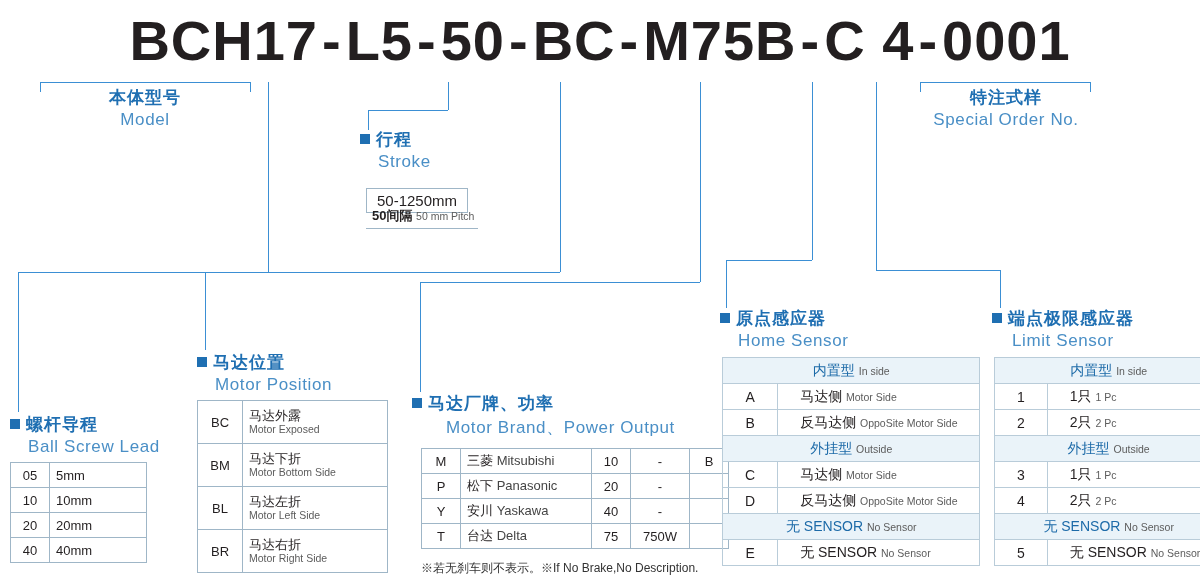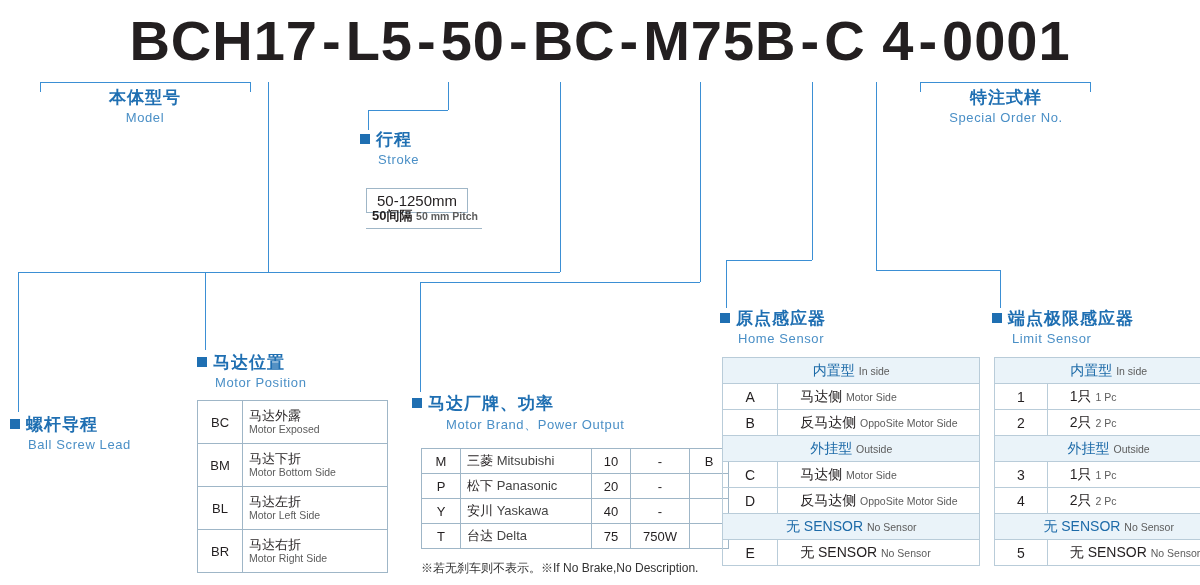--- a/index.html
+++ b/index.html
@@ -30,21 +30,21 @@
   .ln{position:absolute;background:#3b8fd4;}
   .lnh{height:1px;}
   .lnv{width:1px;}
 
   
   .hd{position:absolute;white-space:nowrap;}
   .hd .cn{
     font-size:17px;font-weight:bold;color:#1f6fb2;letter-spacing:1px;
   }
   .hd .en{
-    font-size:13px;color:#4a8fc6;letter-spacing:.6px;margin-top:1px;
+    font-size:17px;color:#4a8fc6;letter-spacing:.6px;margin-top:1px;
   }
   .sq{
     display:inline-block;width:10px;height:10px;background:#1f6fb2;
     margin-right:6px;vertical-align:1px;
   }
   .ctr{text-align:center;}
 
   
   table.tbl{border-collapse:collapse;position:absolute;}
   table.tbl td{
@@ -61,21 +61,21 @@
 
   
   .stroke-box{
     position:absolute;border:1px solid #9fb6c7;
     font-size:15px;padding:3px 10px;white-space:nowrap;color:#231f20;
   }
   .pitch{
     position:absolute;border-bottom:1px solid #9fb6c7;
     font-size:13px;padding:2px 4px 3px 6px;white-space:nowrap;font-weight:bold;
   }
-  .pitch .sm{font-weight:bold;}
+  .pitch .sm{font-weight:normal;}
 
   
   table.sens{border-collapse:collapse;position:absolute;}
   table.sens td{
     border:1px solid #b9ccd9;
     font-size:13px;
     padding:2px 22px;
     height:21px;
     white-space:nowrap;
   }
@@ -172,20 +172,40 @@
   </div>
 
   <div class="stroke-box" style="left:366px; top:188px;">
     <span>50-1250mm</span>
   </div>
   <div class="pitch" style="left:366px; top:205px;">
     <span>50间隔</span>
     <span class="sm">50 mm Pitch</span>
   </div>
 
+  <table class="tbl" style="left:10px; top:462px;">
+    <tbody>
+        <tr>
+      <td class="code">05</td>
+      <td style="width:84px;">5mm</td>
+    </tr>
+    <tr>
+      <td class="code">10</td>
+      <td>10mm</td>
+    </tr>
+    <tr>
+      <td class="code">20</td>
+      <td>20mm</td>
+    </tr>
+    <tr>
+      <td class="code">40</td>
+      <td>40mm</td>
+    </tr>
+  </tbody>
+    </table>
 
   <table class="tbl" style="left:197px; top:400px;">
     <tbody>
         <tr>
       <td class="code" style="width:32px;height:38px;">BC</td>
       <td style="width:132px;line-height:1.15;">
         <div class="cn">马达外露</div>
         <div class="sm">Motor Exposed</div>
       </td>
     </tr>

